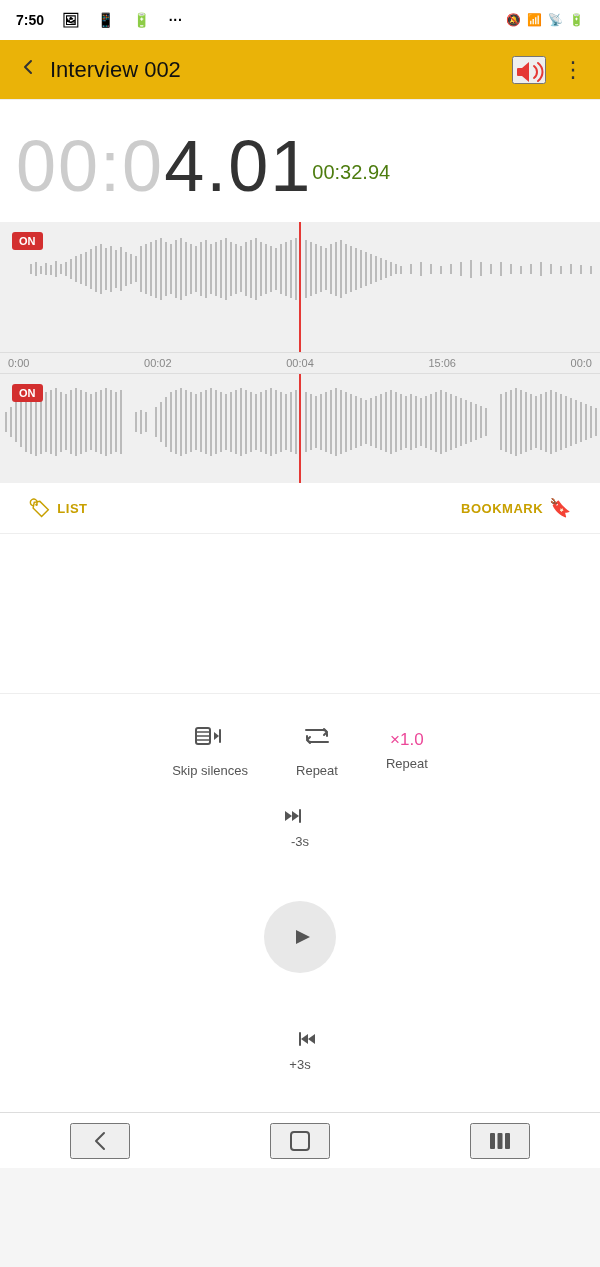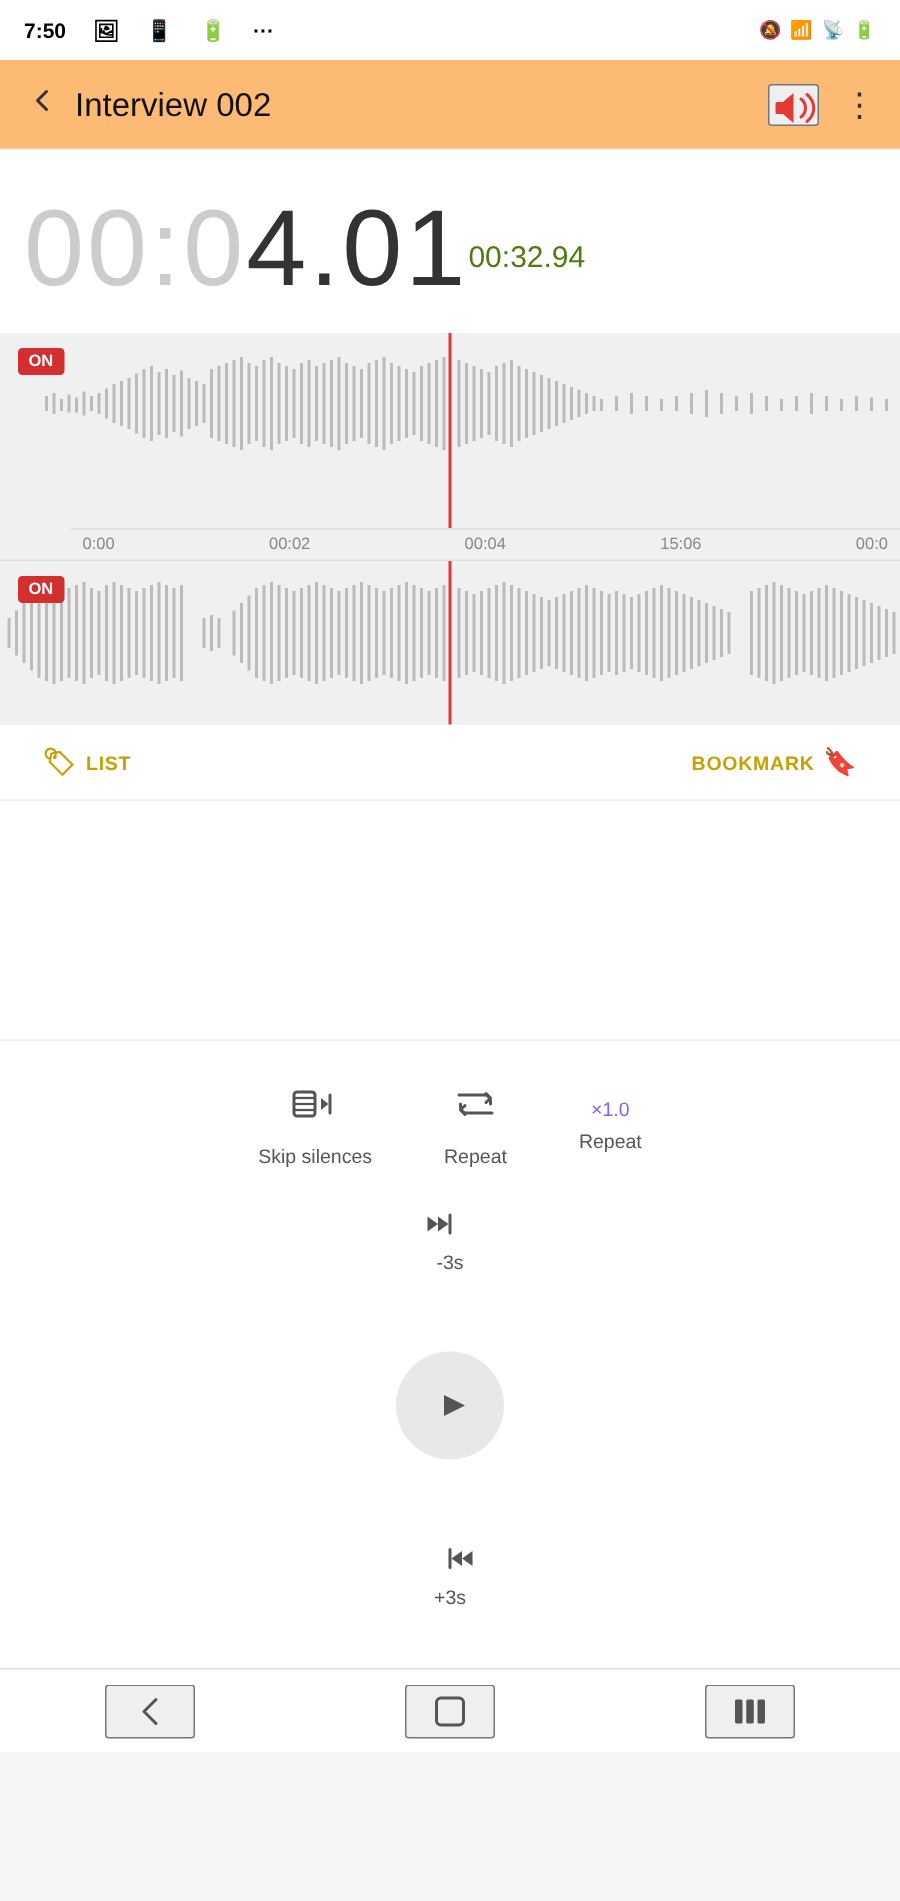--- a/index.html
+++ b/index.html
@@ -35,21 +35,21 @@
       gap: 6px;
       font-size: 12px;
       color: #555;
     }
     .status-icon { font-size: 14px; }
 
     
     .app-bar {
       display: flex;
       align-items: center;
-      background: #fdba74;
+      background: #eab308;
       padding: 10px 16px;
       height: 60px;
       border-bottom: 1px solid #eee;
     }
     .back-btn {
       font-size: 22px;
       color: #333;
       cursor: pointer;
       margin-right: 10px;
       background: none;
@@ -161,21 +161,20 @@
 
     
     .time-axis {
       display: flex;
       justify-content: space-between;
       padding: 4px 8px;
       background: #f0f0f0;
       font-size: 11px;
       color: #888;
       border-top: 1px solid #ddd;
-      margin-left: 47px;
     }
 
     
     .bottom-toolbar {
       display: flex;
       justify-content: space-between;
       align-items: center;
       padding: 14px 28px;
       background: #fff;
     }
@@ -226,23 +225,23 @@
     }
     .ctrl-icon {
       font-size: 28px;
       color: #555;
     }
     .ctrl-label {
       font-size: 13px;
       color: #555;
     }
     .ctrl-value {
-      font-size: 13px;
+      font-size: 17px;
       font-weight: 500;
-      color: #8b5cf6;
+      color: #ec4899;
     }
 
     
     .playback-row {
       display: flex;
       justify-content: center;
       align-items: center;
       gap: 52px;
       width: 100%;
       padding-bottom: 16px;

